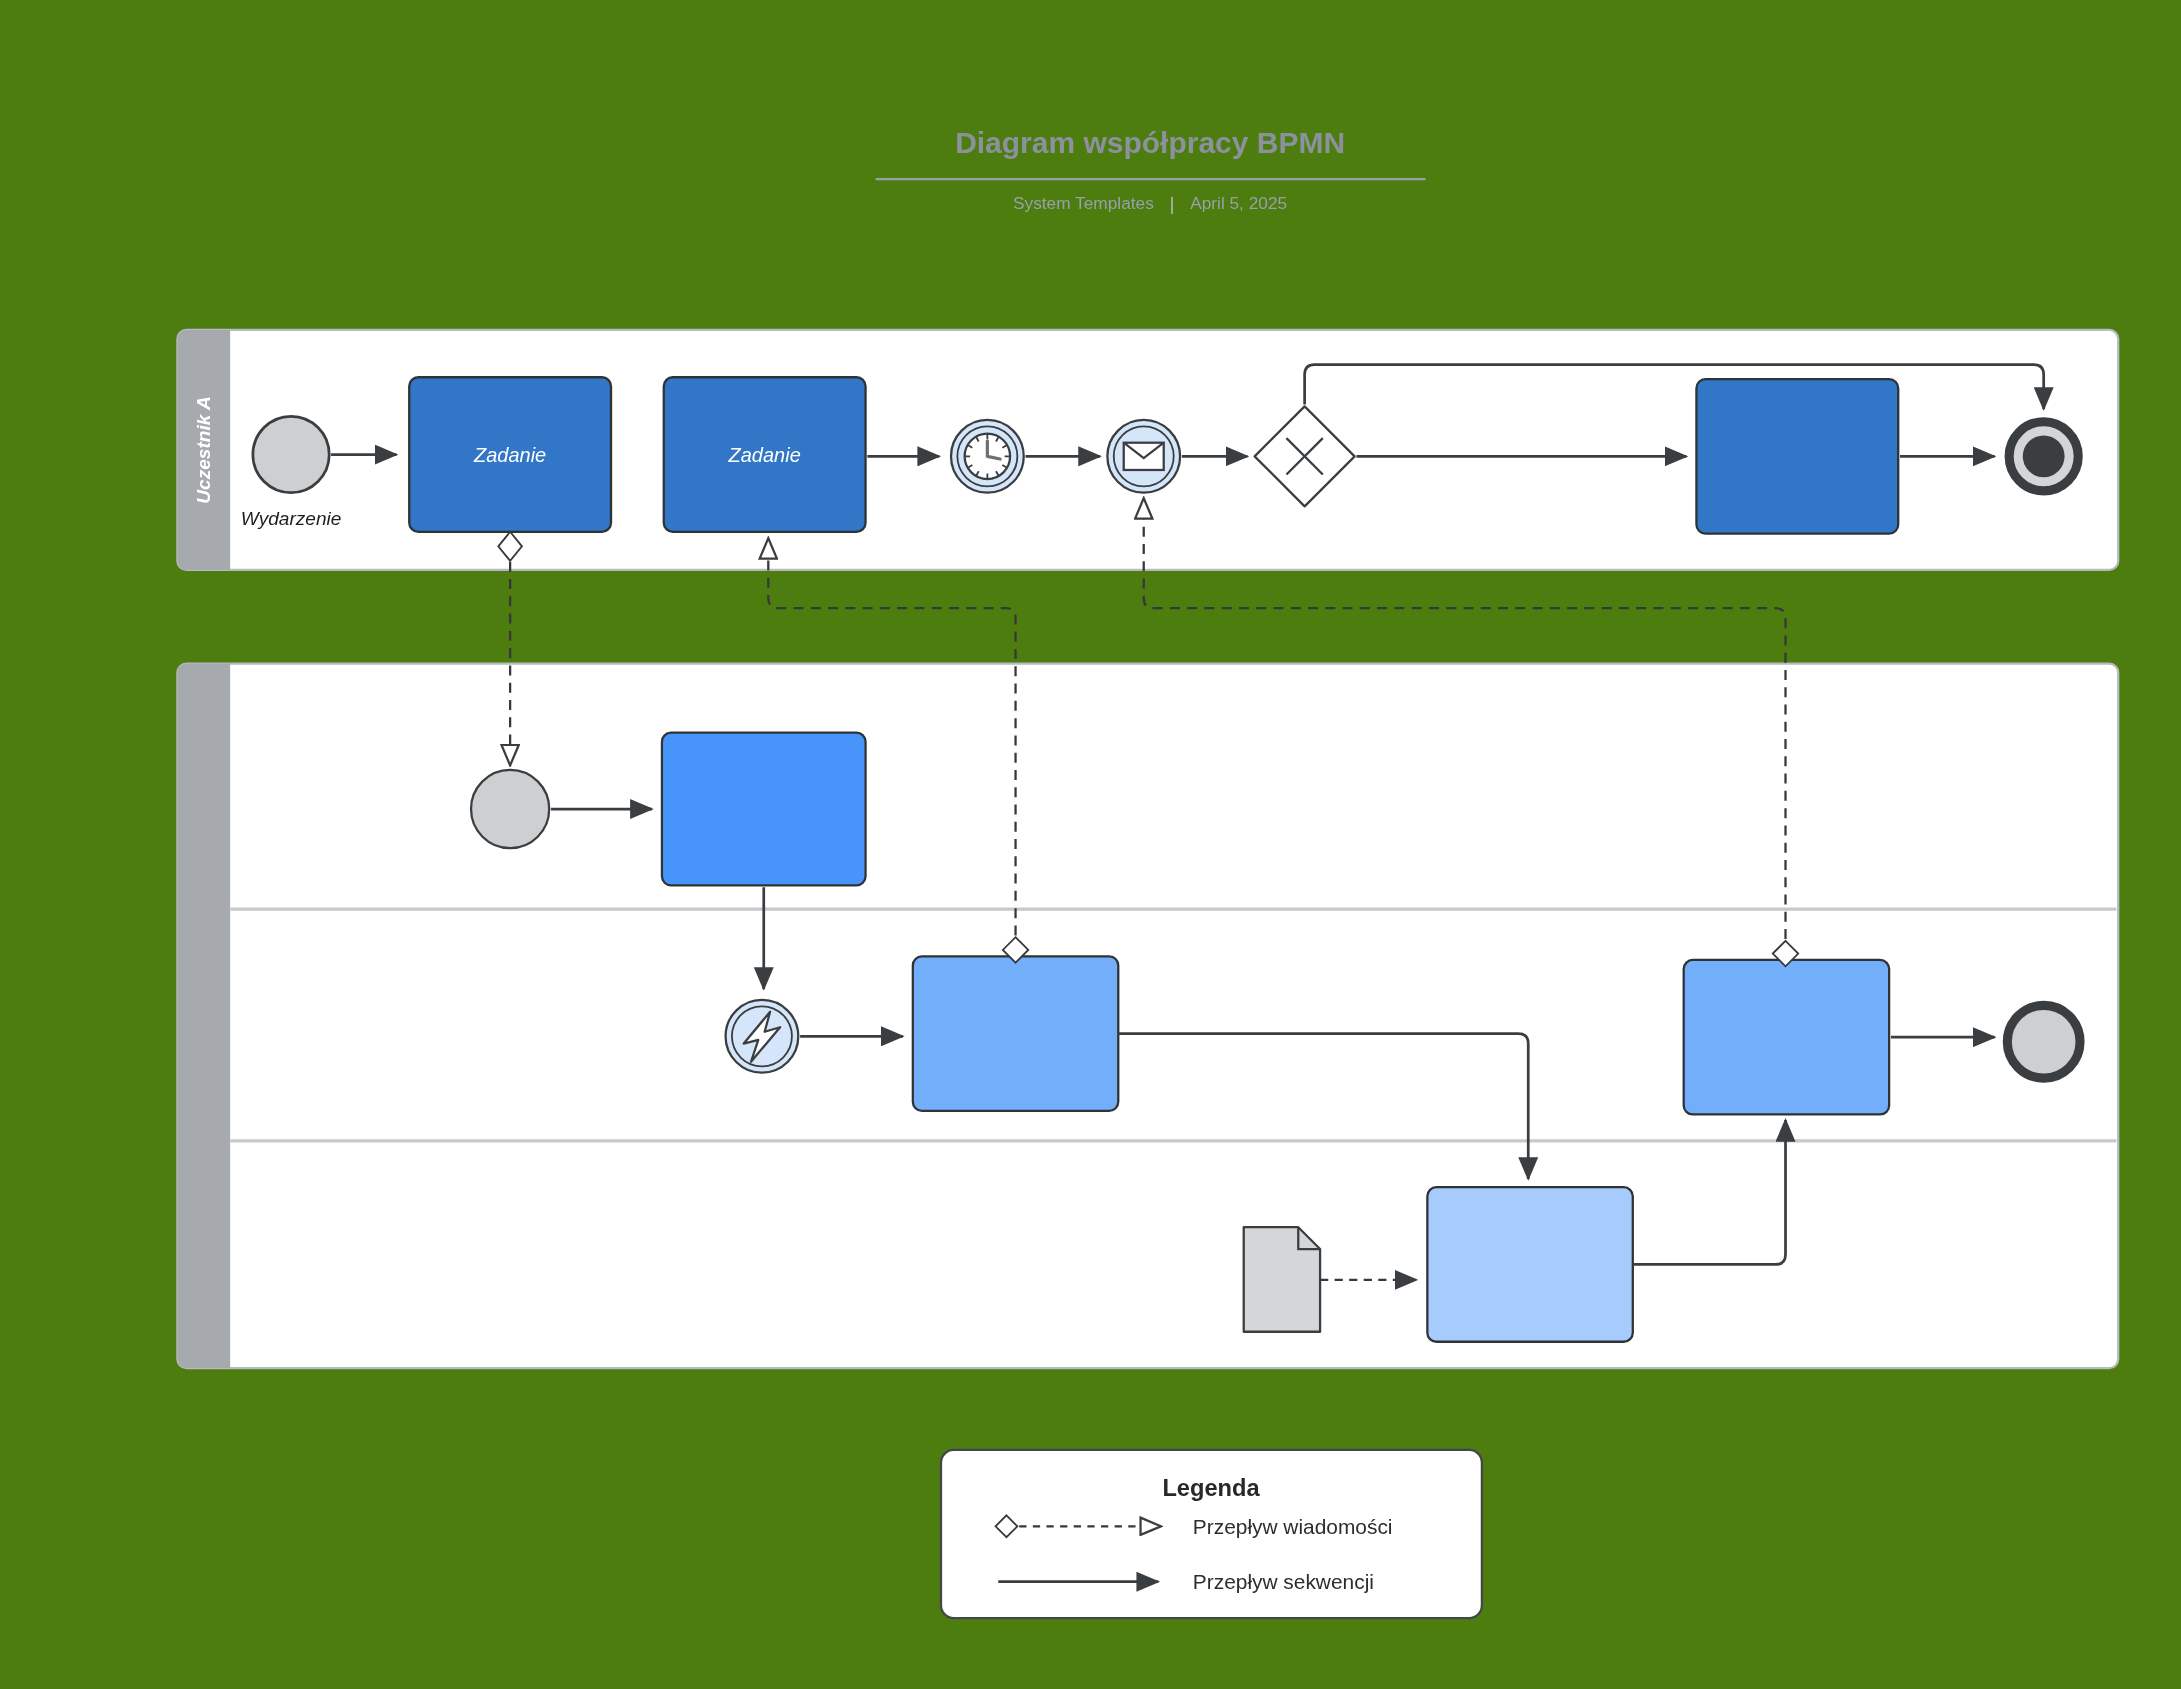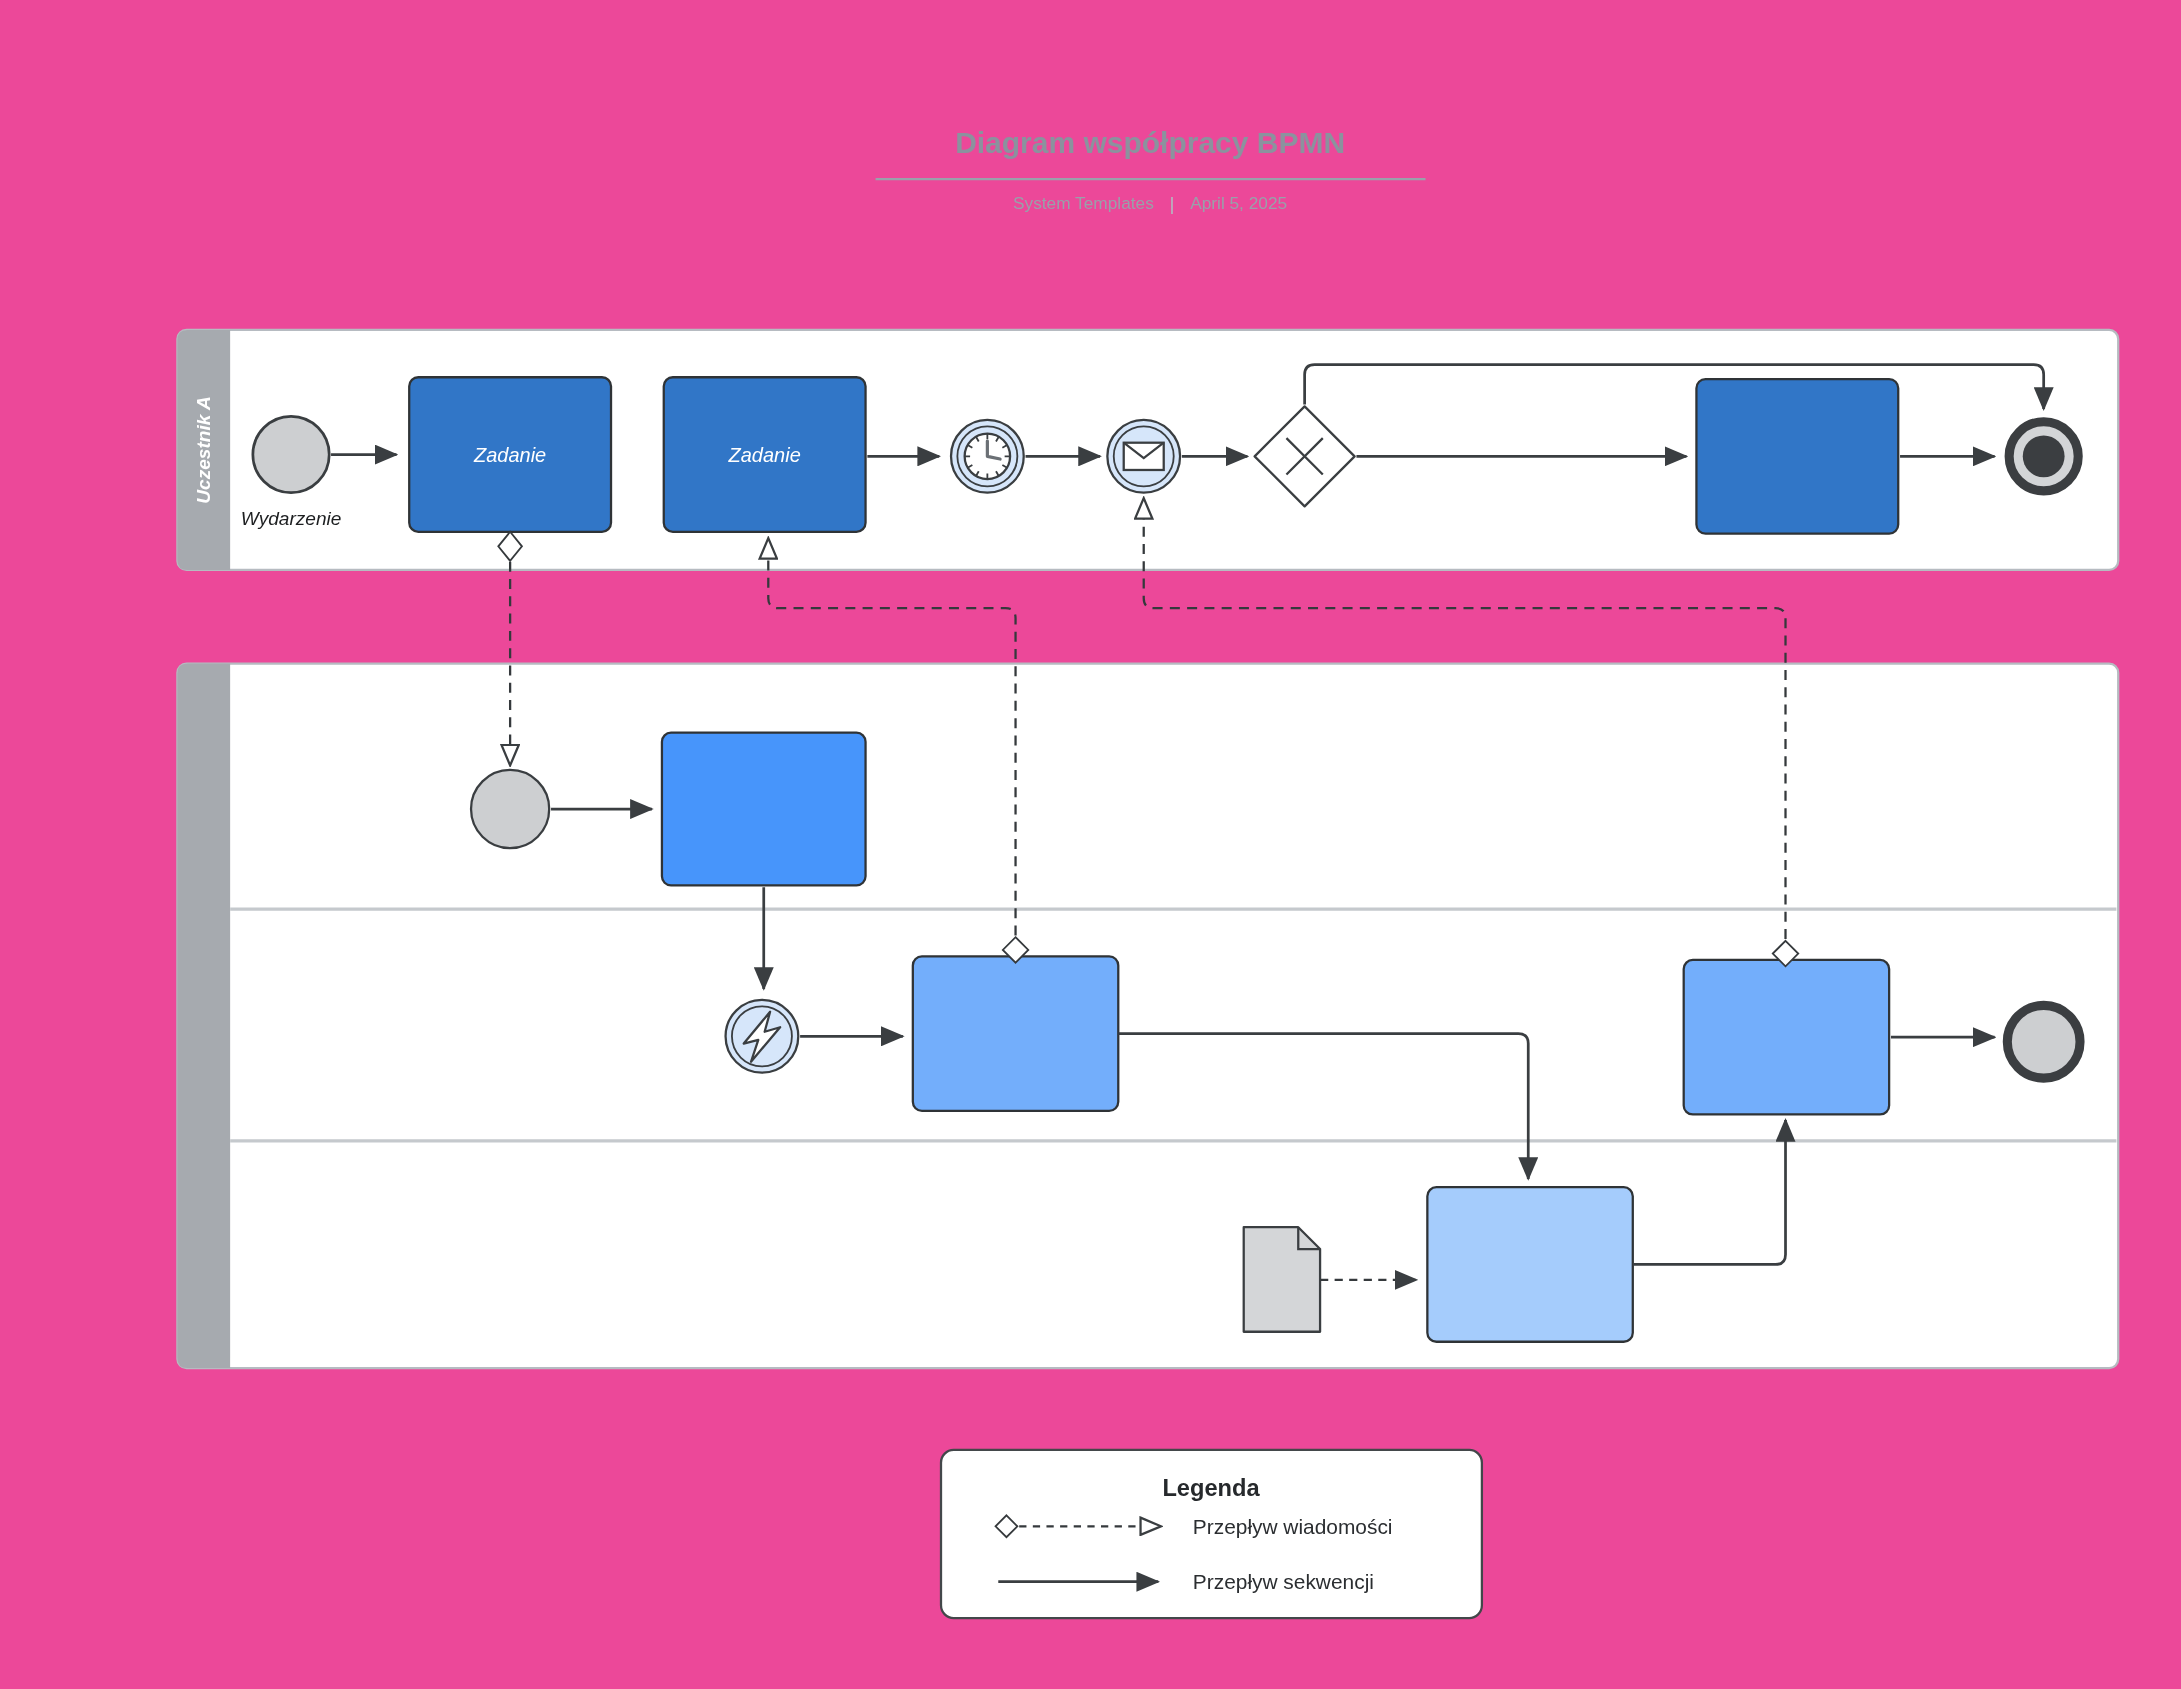--- a/index.html
+++ b/index.html
@@ -1,16 +1,16 @@
 <!DOCTYPE html>
 <html style="font-size:14.5px"><head>
 <meta charset="utf-8">
 <style>
   html,body{margin:0;padding:0;background:#ffffff;}
-  .page{width:2182px;height:1689px;position:relative;background:#ec4899;}
+  .page{width:2182px;height:1689px;position:relative;background:#4d7c0f;}
   svg{font-family:"Liberation Sans",sans-serif;}
   text{user-select:none;}
   .title{font-size:33px;font-weight:bold;fill:#8b929e;}
   .subtitle{font-size:19px;fill:#99a0aa;}
   .subtitle-sep{font-size:21px;fill:#b4bac2;}
   .pool{fill:#ffffff;stroke:#b6bbc1;stroke-width:2.5;}
   .pool-header{fill:#a6aaaf;}
   .pool-label{font-size:21px;font-weight:bold;font-style:italic;fill:#ffffff;}
   .lane-line{stroke:#c5c9cd;stroke-width:3.5;fill:none;}
   .node-stroke{stroke:#2f3336;stroke-width:2.5;}

